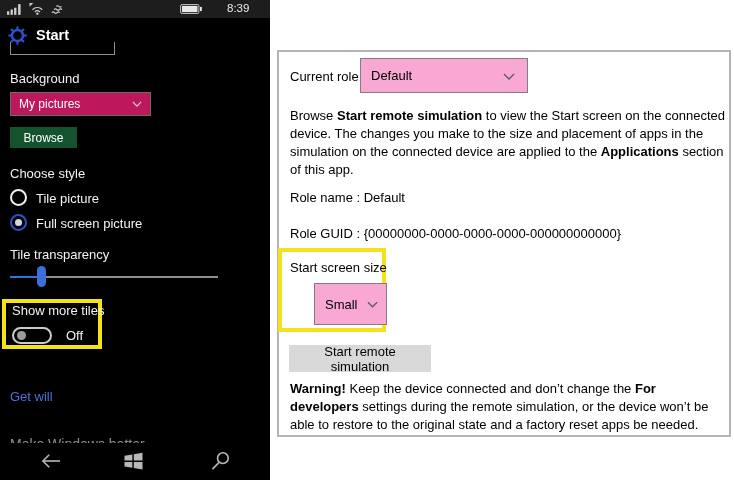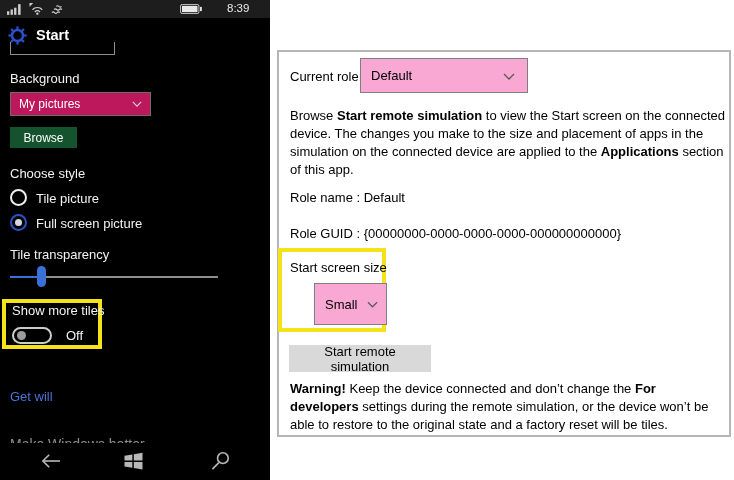--- a/index.html
+++ b/index.html
@@ -199,17 +199,17 @@
       <span class="chev" style="right:8px;top:17px;">
         <svg width="11" height="7" viewBox="0 0 12 7">
             <path d="M1,1 L6,6 L11,1" fill="none" stroke="currentColor" stroke-width="1.3"></path>
           </svg>
       </span>
     </div>
 
     <button class="abs dbtn">Start remote simulation</button>
 
     <div class="abs para" style="left:11px;top:328px;width:438px;">
-      <span class="b">Warning!</span><span> Keep the device connected and don’t change the </span><span class="b">For developers</span><span> settings during the remote simulation, or the device won’t be able to restore to the original state and a factory reset will be tiles.</span>
+      <span class="b">Warning!</span><span> Keep the device connected and don’t change the </span><span class="b">For developers</span><span> settings during the remote simulation, or the device won’t be able to restore to the original state and a factory reset apps be needed.</span>
     </div>
   </div>
 
 </div>
 
 </body></html>

